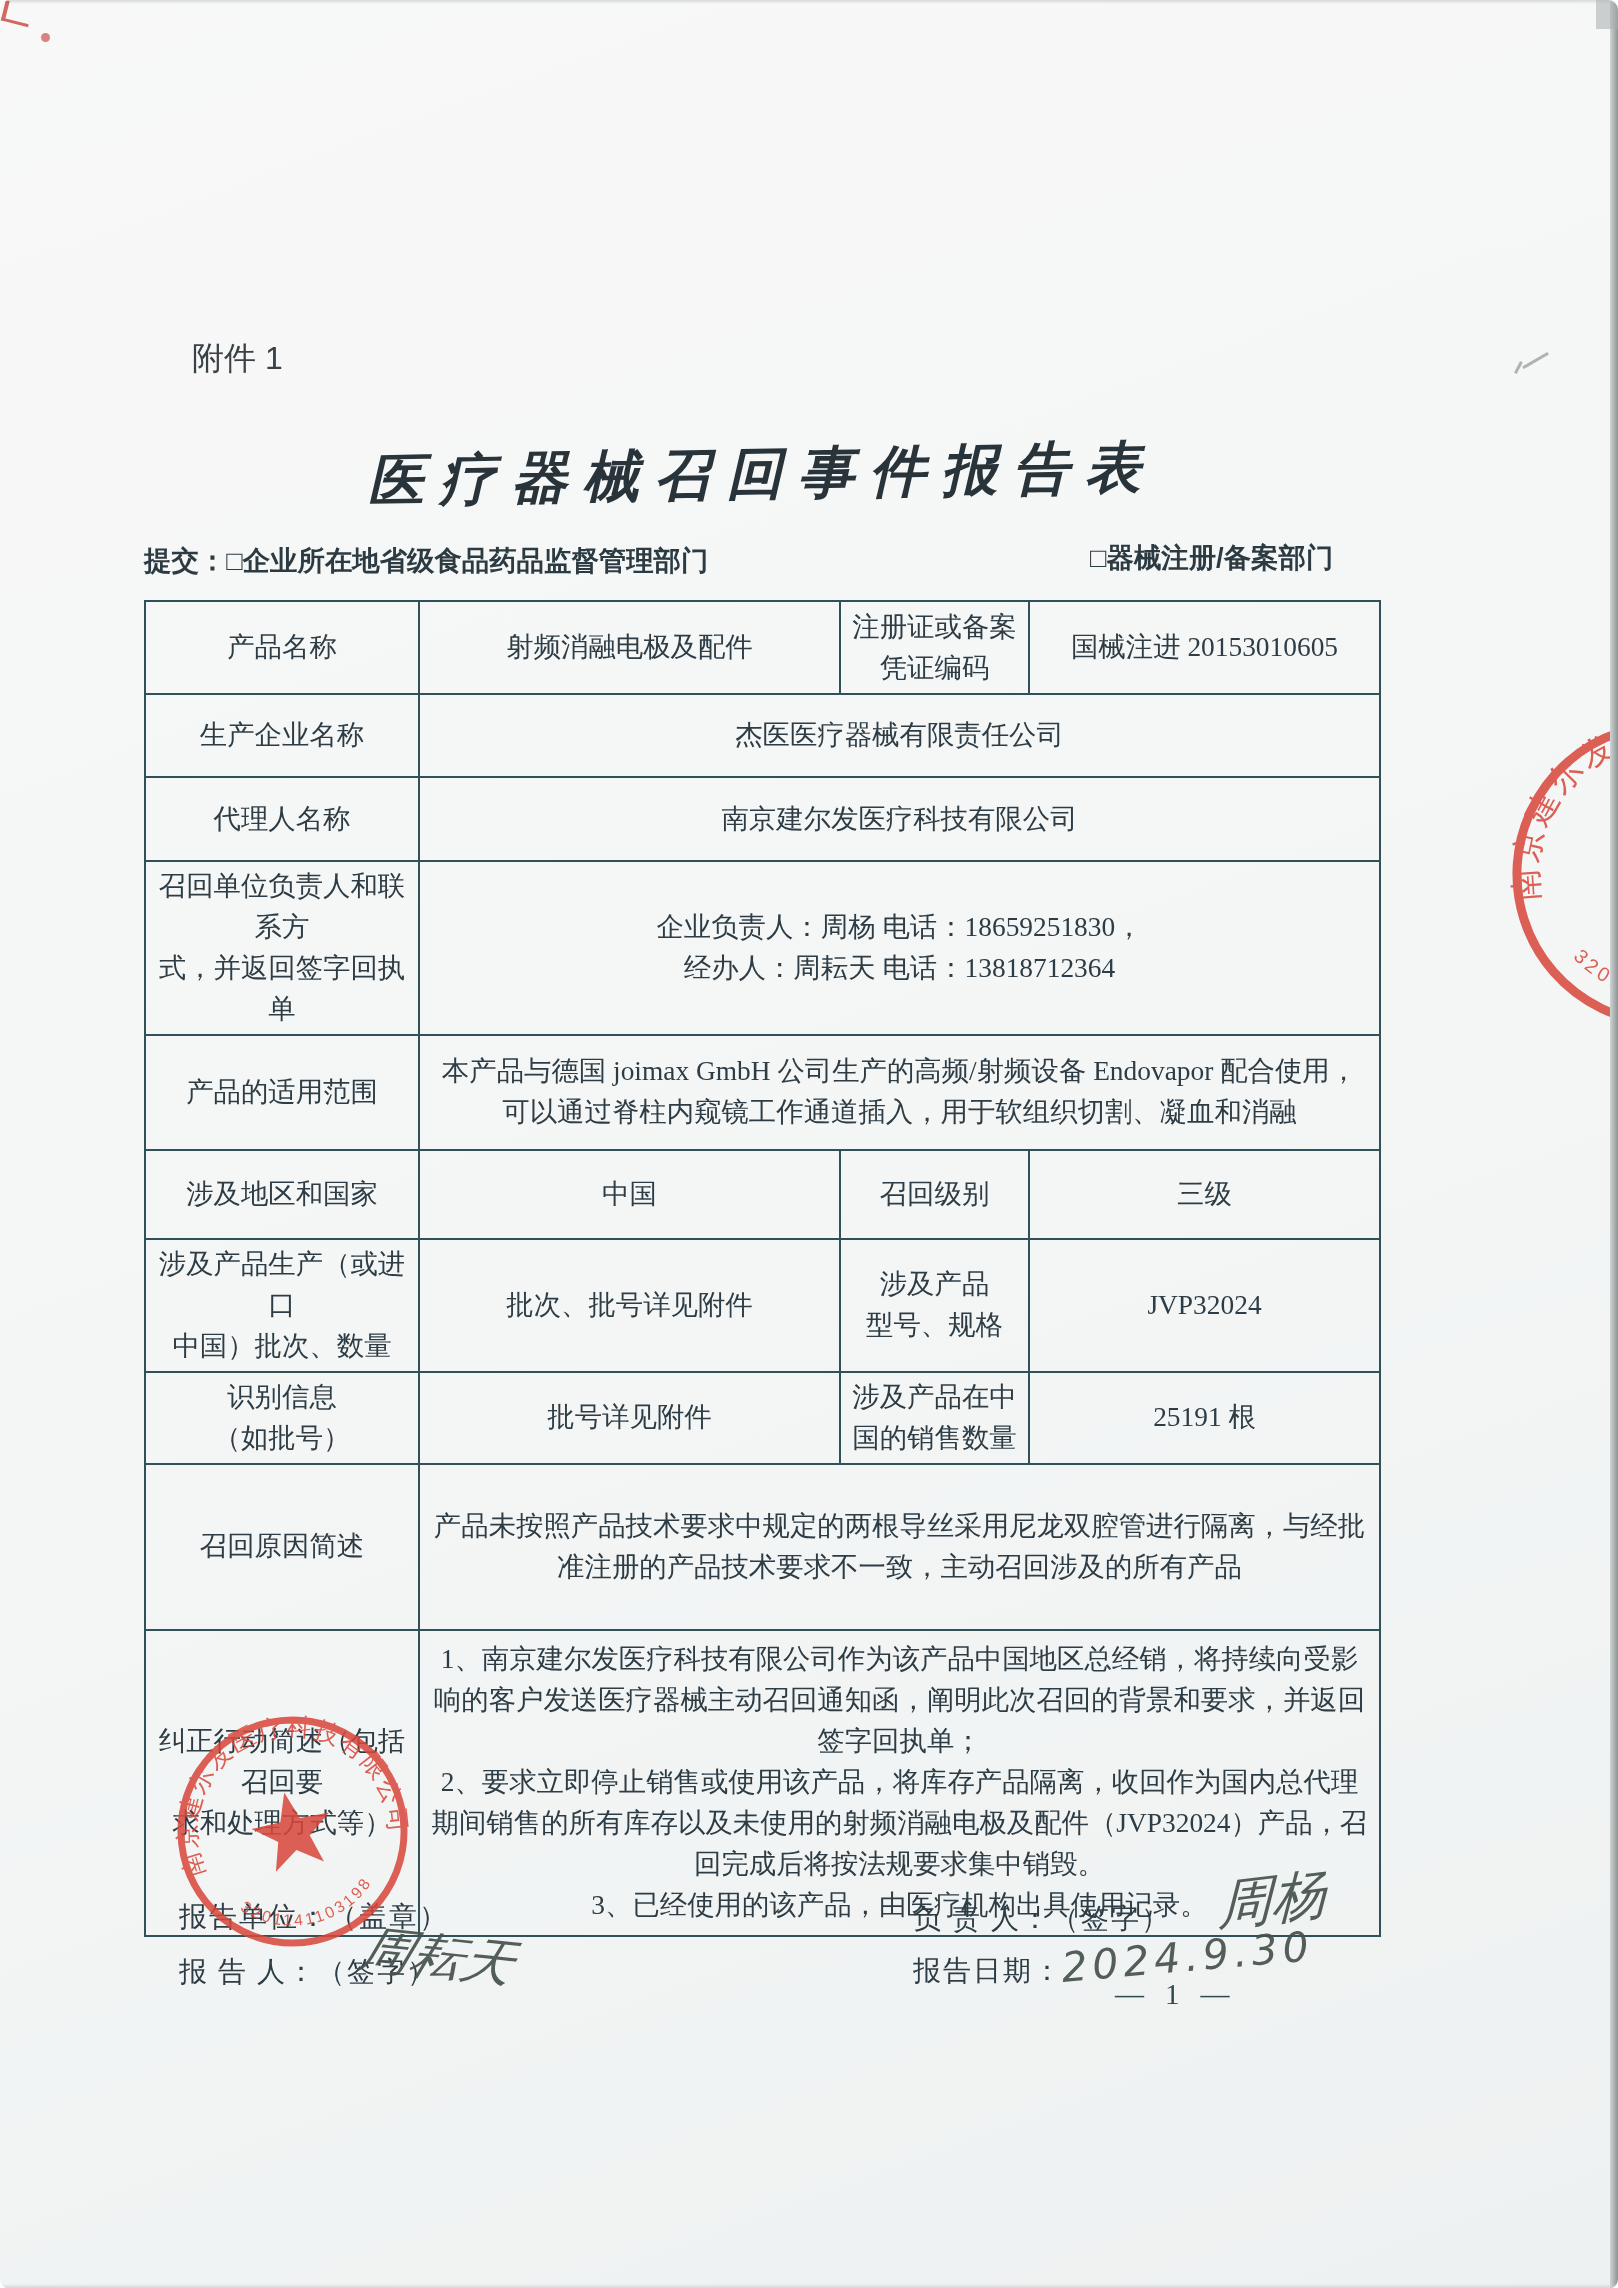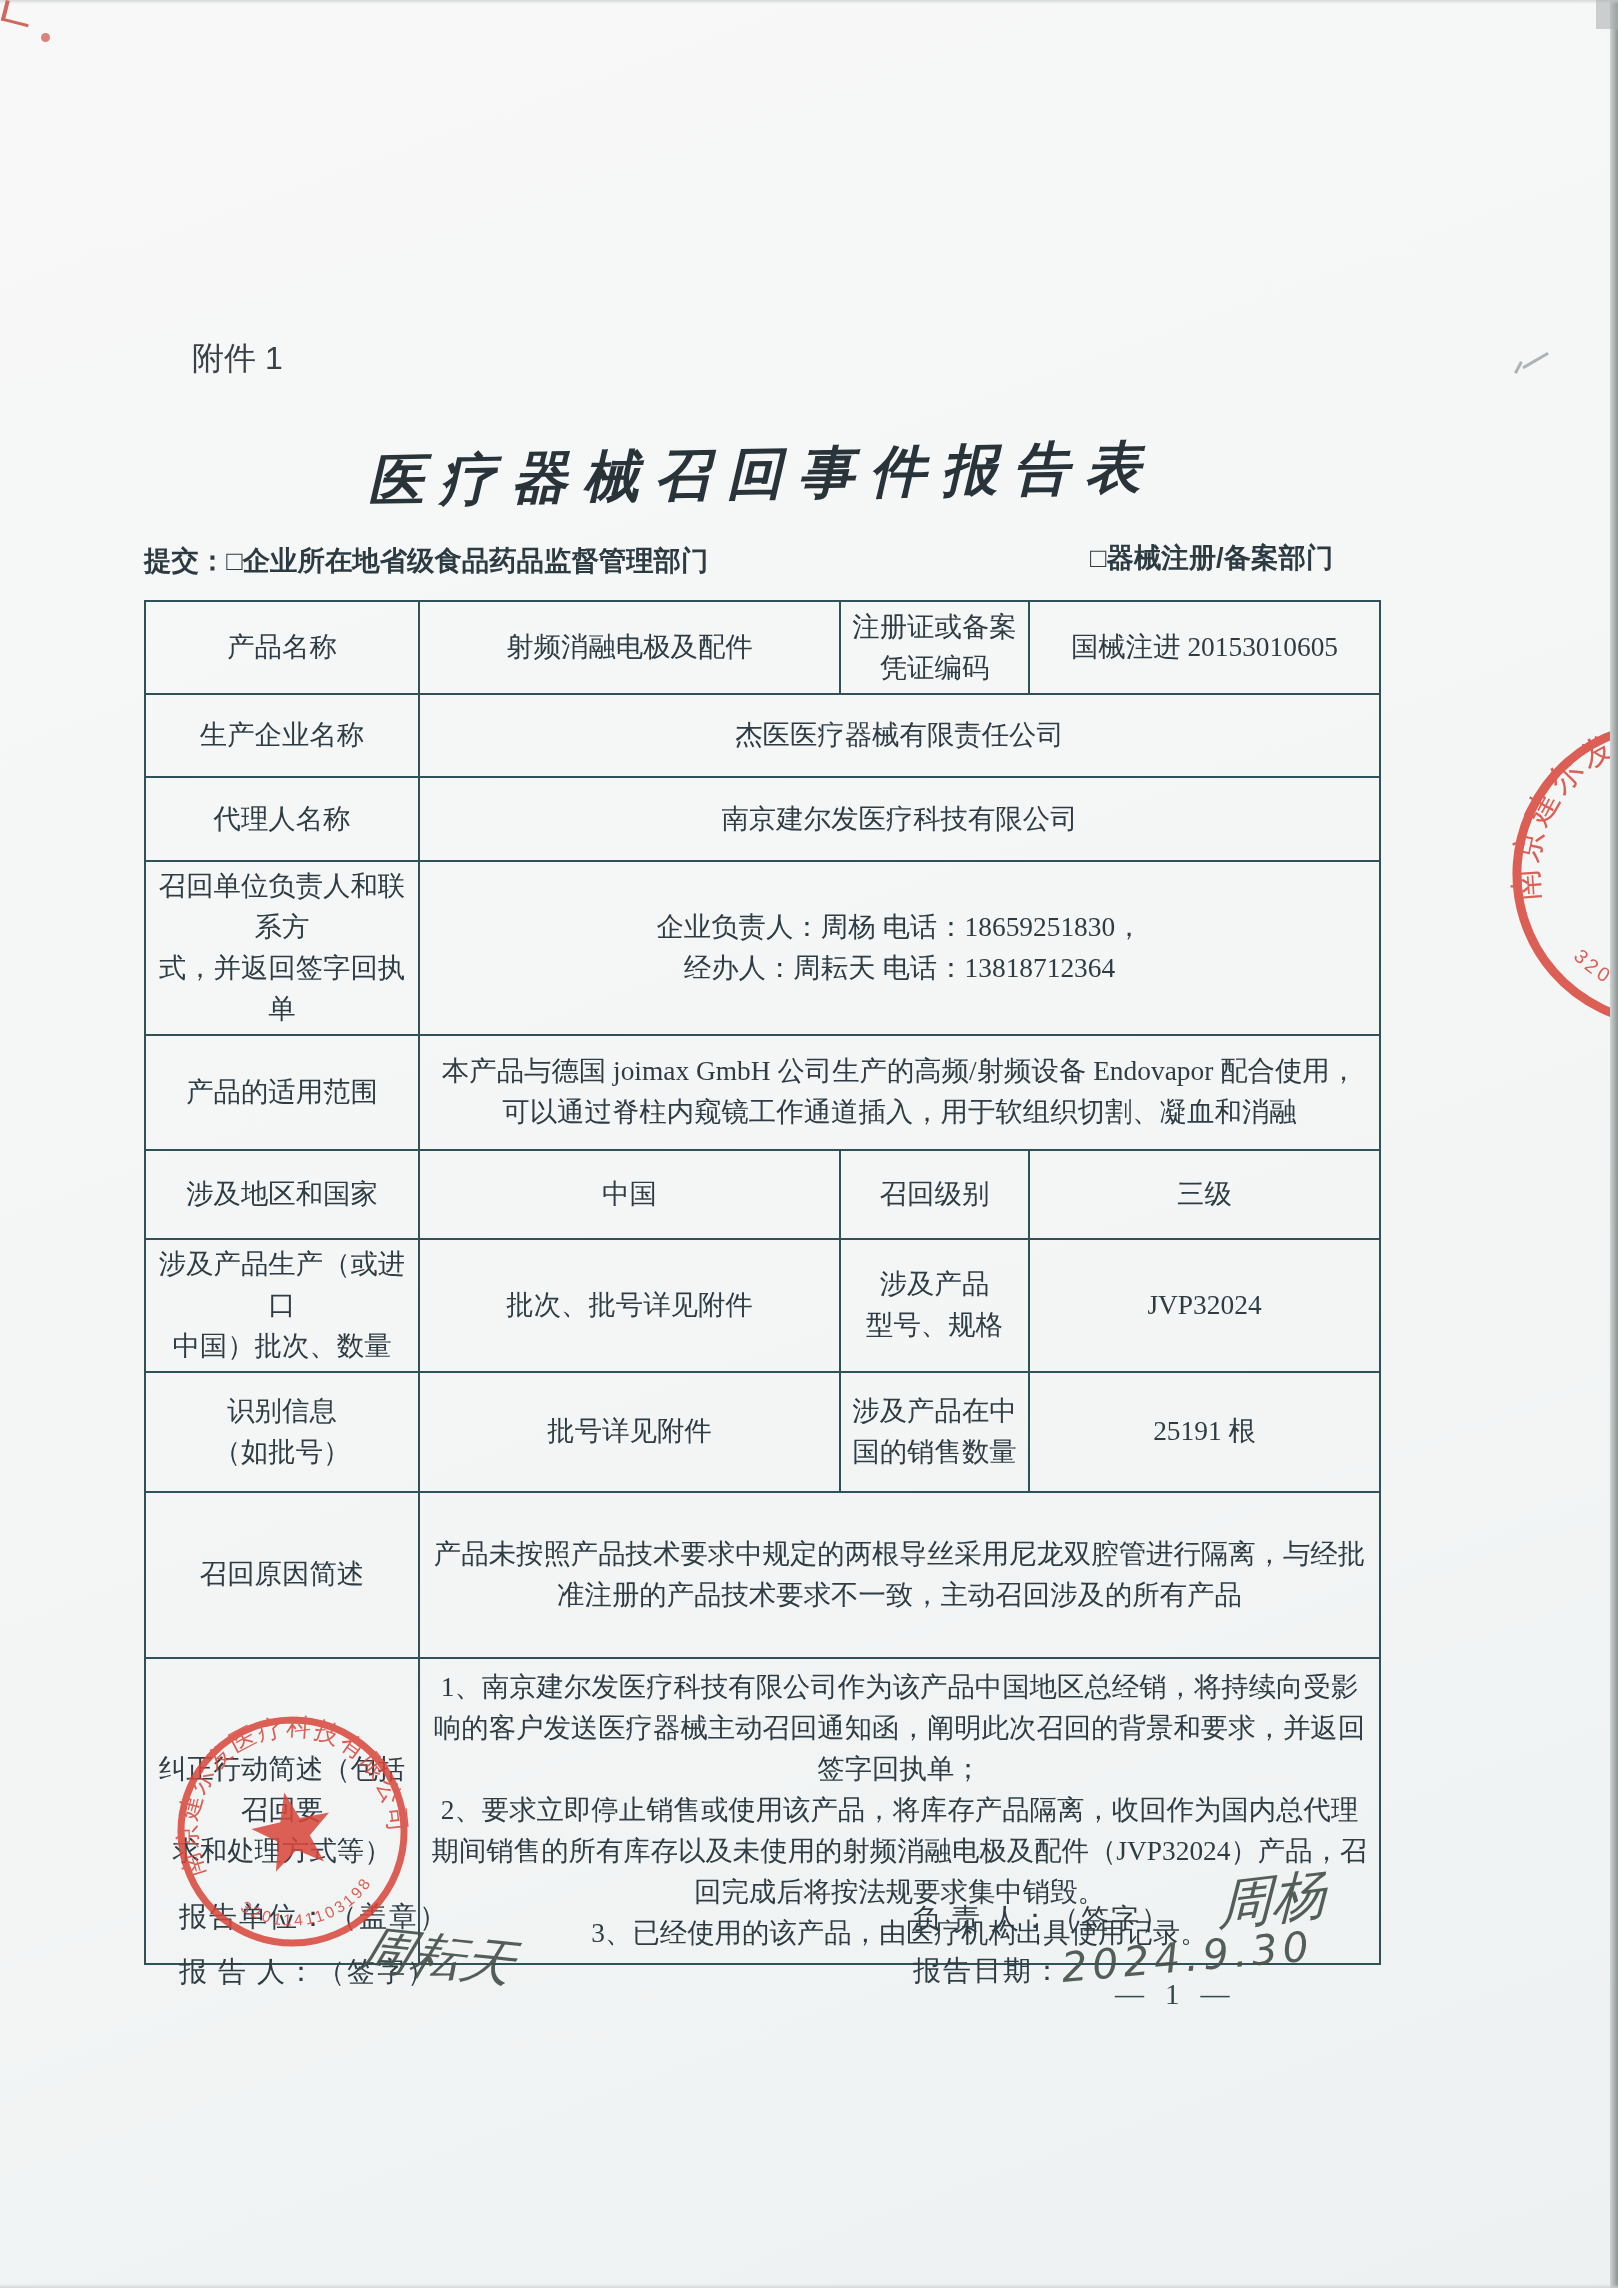--- a/index.html
+++ b/index.html
@@ -1,33 +1,33 @@
 <!DOCTYPE html>
 <html><head>
 <meta charset="utf-8">
 <style>
   html,body{margin:0;padding:0;}
   .page{position:relative;width:1618px;height:2289px;overflow:hidden;
     background:linear-gradient(160deg,#f7f8f7 0%,#f4f6f6 55%,#eef1f1 100%);
-    font-family:"Liberation Serif",serif;color:#2e3d45;}
+    font-family:"Liberation Serif",serif;color:#2e3d45;border-radius:10px;}
   .abs{position:absolute;}
   
   .attachment{left:192px;top:337px;font-family:"Liberation Sans",sans-serif;font-size:32px;color:#394247;}
   .doc-title{left:144px;top:437px;width:1236px;text-align:center;font-size:56px;font-weight:bold;
     font-style:italic;letter-spacing:15.7px;color:#29333a;transform:rotate(-1deg);}
   .submit-left{left:144px;top:543px;font-family:"Liberation Sans",sans-serif;font-size:27.4px;font-weight:600;color:#2c3a42;}
   .submit-right{left:1090px;top:540px;font-family:"Liberation Sans",sans-serif;font-size:27.4px;font-weight:600;color:#2c3a42;text-align:center;}
   
   table.recall{position:absolute;left:144px;top:600px;width:1236px;border-collapse:collapse;
     table-layout:fixed;border:2.9px solid #30505a;}
   table.recall td{border:2px solid #30505a;text-align:center;vertical-align:middle;
     font-size:27.4px;line-height:41px;padding:3.9px 9.8px;white-space:pre-line;color:#2e3d45;}
   td.para{text-align:justify;padding:5.9px 15.7px;line-height:43px;}
   tr.r1{height:93px} tr.r2{height:83px} tr.r3{height:84px} tr.r4{height:105px}
-  tr.r5{height:115px} tr.r6{height:89px} tr.r7{height:104px} tr.r8{height:120px}
+  tr.r5{height:115px} tr.r6{height:89px} tr.r7{height:104px} tr.r8{height:92px}
   tr.r9{height:166px} tr.r10{height:306px}
   
   .footer-line{font-size:28px;letter-spacing:2px;color:#2e3d45;}
   .unit{left:179px;top:1898px;} .reporter{left:179px;top:1953px;}
   .responsible{left:913px;top:1900px;} .date-label{left:913px;top:1952px;}
   .hand{font-family:"DejaVu Sans",sans-serif;font-style:italic;color:#46524b;}
   .sig-reporter{left:361px;top:1923px;font-size:51px;transform:rotate(6deg) skewX(-12deg);opacity:.92;}
   .sig-responsible{left:1218px;top:1864px;font-size:54px;transform:rotate(-7deg) skewX(-8deg);opacity:.92;}
   .date-value{left:1061px;top:1933px;font-size:41px;letter-spacing:4.9px;transform:rotate(-5deg);opacity:.92;}
   .page-number{left:1115px;top:1978px;font-size:29px;letter-spacing:6.9px;color:#2e4750;}

